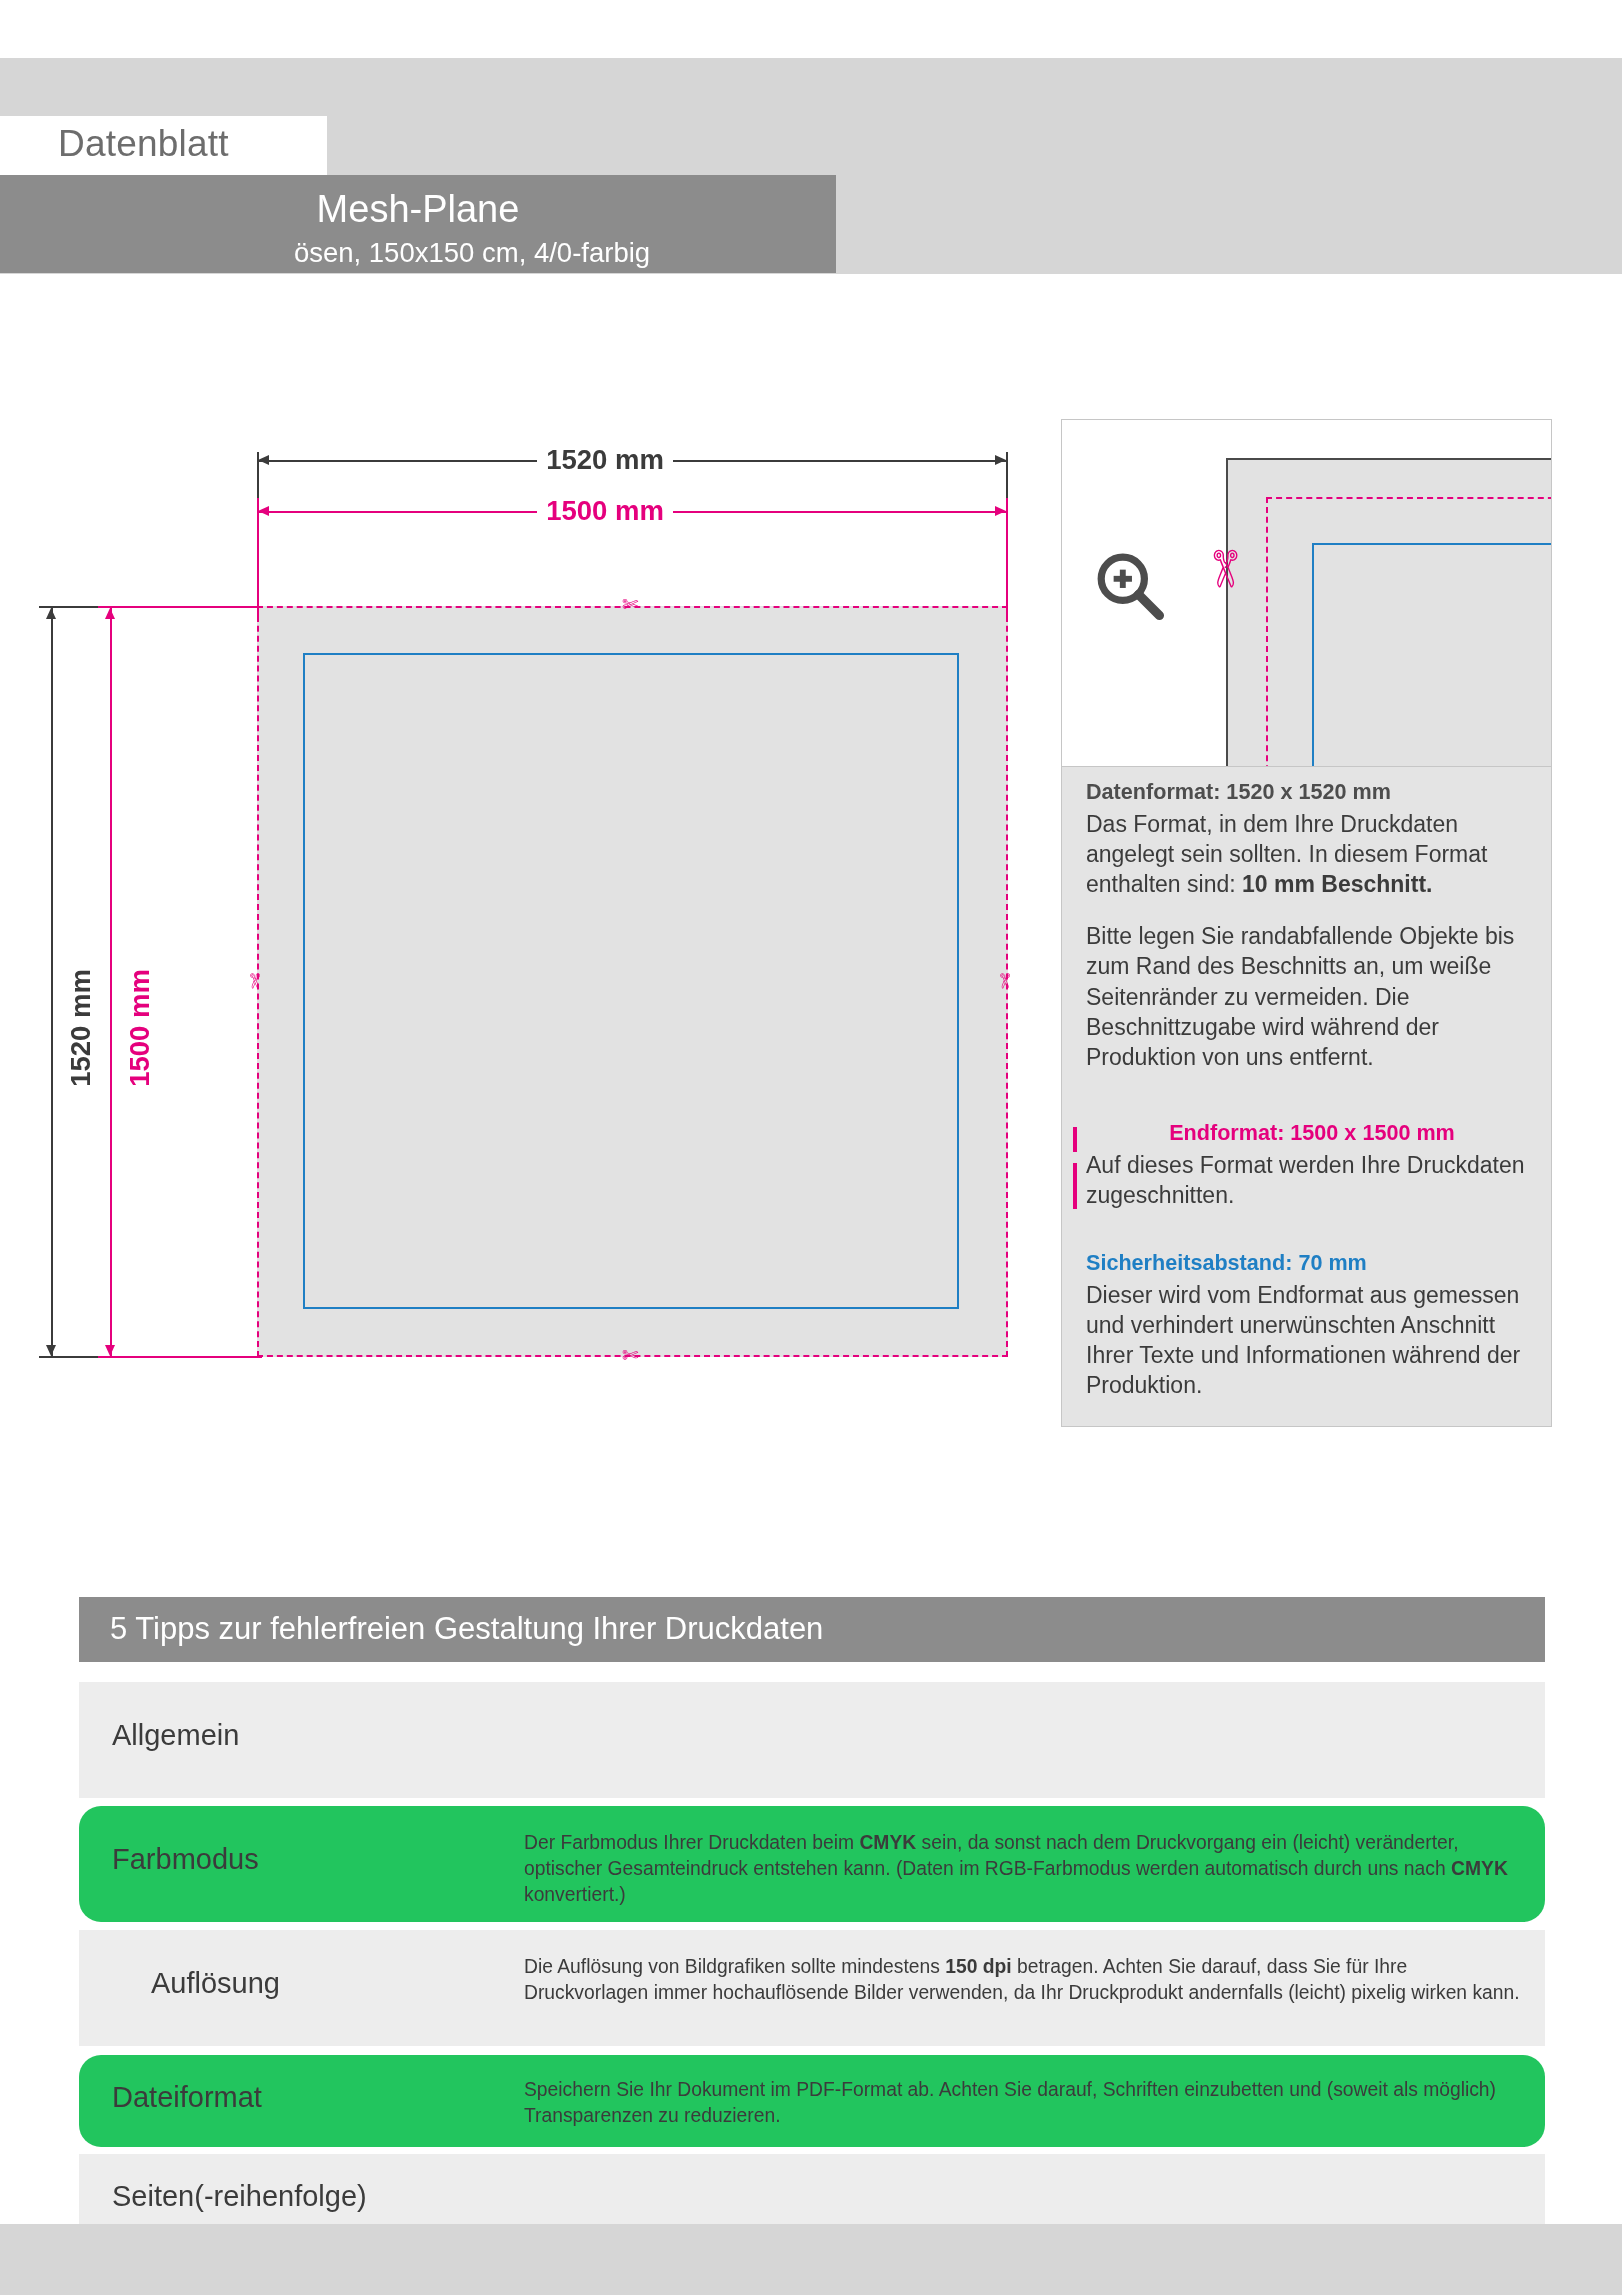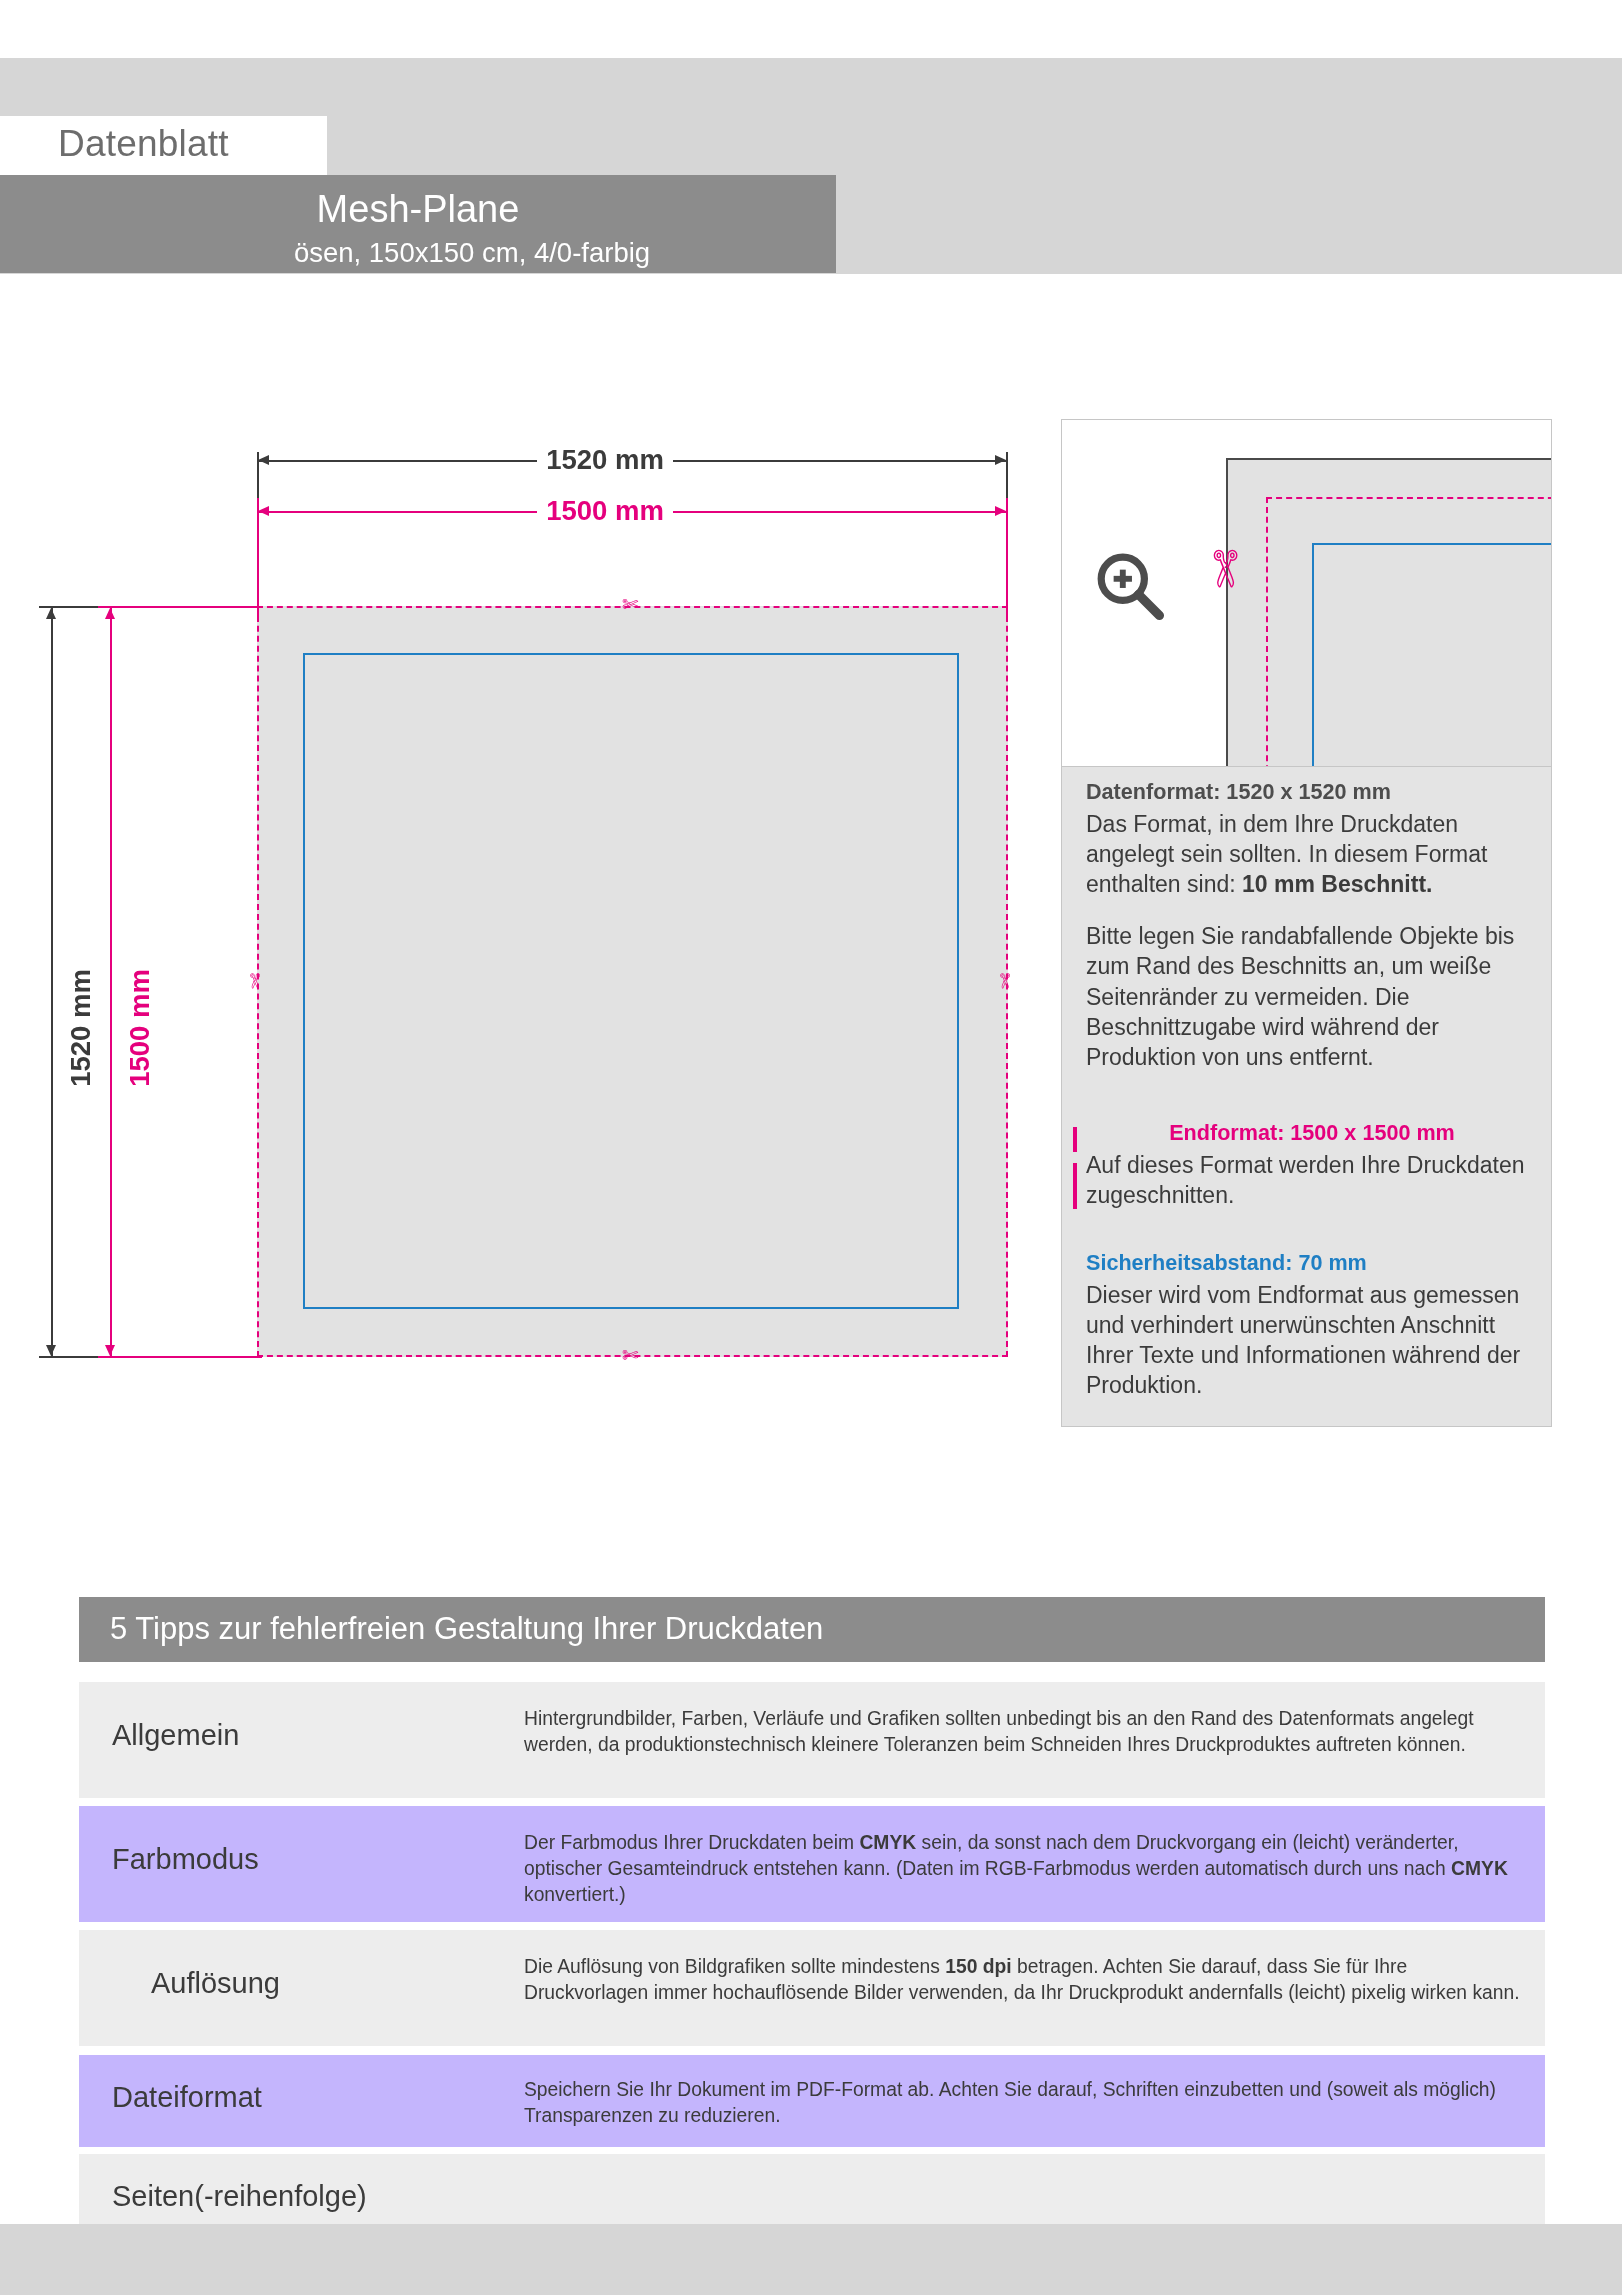--- a/index.html
+++ b/index.html
@@ -269,21 +269,21 @@
     top: 1611px;
     font-size: 31px;
     color: #ffffff;
   }
   .tip-row {
     position: absolute;
     left: 79px;
     width: 1466px;
     background: #ededed;
   }
-  .tip-row.alt { background: #c4b5fd; }
+  .tip-row.alt { background: #22c55e; border-radius: 22px; }
   .tip-term {
     position: absolute;
     left: 33px;
     font-size: 29px;
     color: #3b3b3b;
   }
   .tip-text {
     position: absolute;
     left: 445px;
     width: 1001px;
@@ -383,21 +383,20 @@
 <div class="info-block" style="top:1250px;">
   <p class="info-h blue">Sicherheitsabstand: 70 mm</p>
   <p class="info-p">Dieser wird vom Endformat aus gemessen und verhindert unerwünschten Anschnitt Ihrer Texte und Informationen während der Produktion.</p>
 </div>
 
 <div class="tips-head"></div>
 <div class="tips-head-label">5 Tipps zur fehlerfreien Gestaltung Ihrer Druckdaten</div>
 
 <div class="tip-row" style="top:1682px; height:116px;">
   <div class="tip-term" style="top:37px;">Allgemein</div>
-  <div class="tip-text" style="top:23.6px;">Hintergrundbilder, Farben, Verläufe und Grafiken sollten unbedingt bis an den Rand des Datenformats angelegt werden, da produktionstechnisch kleinere Toleranzen beim Schneiden Ihres Druckproduktes auftreten können.</div>
 </div>
 
 <div class="tip-row alt" style="top:1806px; height:116px;">
   <div class="tip-term" style="top:37px;">Farbmodus</div>
   <div class="tip-text" style="top:23.6px;"><span>Der Farbmodus Ihrer Druckdaten beim </span><b>CMYK</b><span> sein, da sonst nach dem Druckvorgang ein (leicht) veränderter, optischer Gesamteindruck entstehen kann. (Daten im RGB-Farbmodus werden automatisch durch uns nach </span><b>CMYK</b><span> konvertiert.)</span></div>
 </div>
 
 <div class="tip-row" style="top:1930px; height:116px;">
   <div class="tip-term" style="top:37px;margin-left:39px;">Auflösung</div>
   <div class="tip-text" style="top:23.6px;"><span>Die Auflösung von Bildgrafiken sollte mindestens </span><b>150 dpi</b><span> betragen. Achten Sie darauf, dass Sie für Ihre Druckvorlagen immer hochauflösende Bilder verwenden, da Ihr Druckprodukt andernfalls (leicht) pixelig wirken kann.</span></div>

